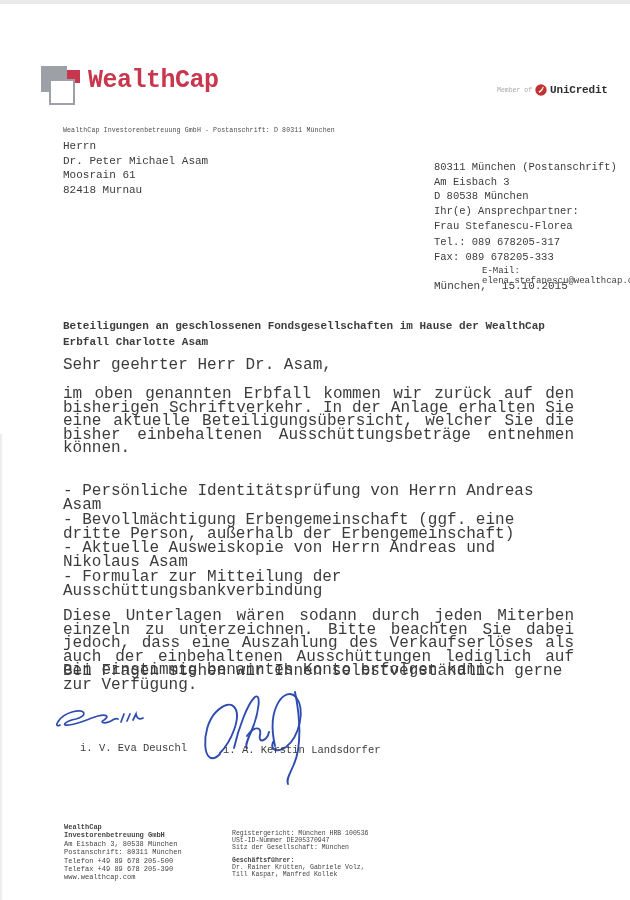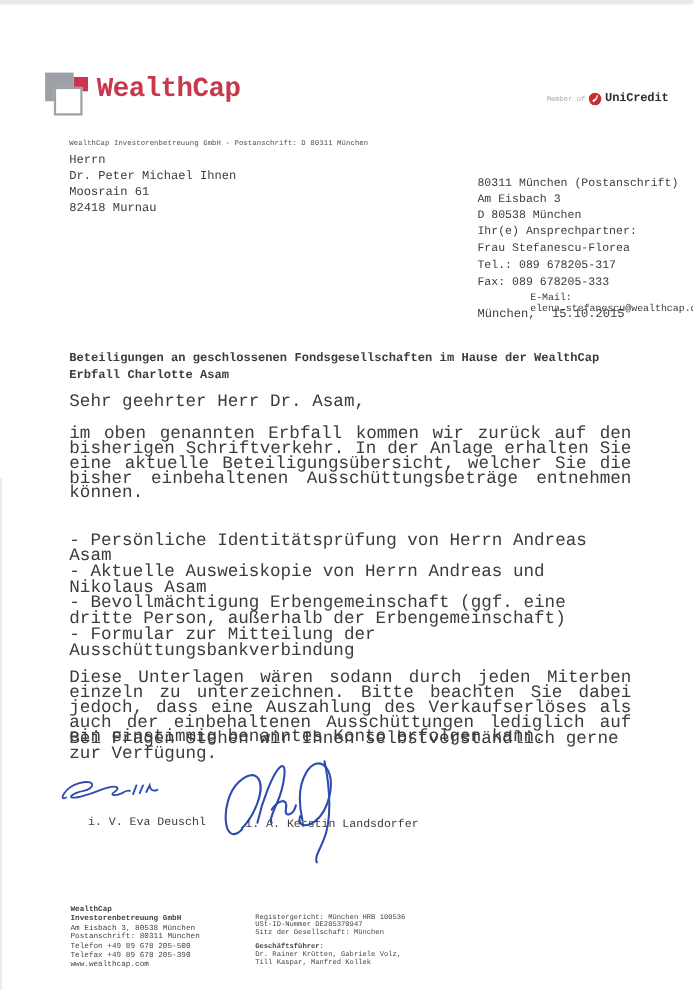--- a/index.html
+++ b/index.html
@@ -92,21 +92,21 @@
     <svg class="uc-ball" viewBox="0 0 20 20">
       <circle cx="10" cy="10" r="9.5" fill="#c23230"></circle>
       <path d="M6,12 C9,11 12,8 13,4 L14.5,5 C13.5,10 10.5,13.5 7,15 Z" fill="#ffffff"></path>
     </svg>
     <span class="uc-text">UniCredit</span>
   </div>
 
   <div class="abs sender-line">WealthCap Investorenbetreuung GmbH - Postanschrift: D 80311 München</div>
   <div class="abs recipient">
     <div>Herrn</div>
-    <div>Dr. Peter Michael Ihnen</div>
+    <div>Dr. Peter Michael Asam</div>
     <div>Moosrain 61</div>
     <div>82418 Murnau</div>
   </div>
 
   <div class="abs info info-address">
     <div>80311 München (Postanschrift)</div>
     <div>Am Eisbach 3</div>
     <div>D 80538 München</div>
   </div>
   <div class="abs info info-contact-label">Ihr(e) Ansprechpartner:</div>
@@ -120,22 +120,22 @@
 
   <div class="abs subject">
     <div>Beteiligungen an geschlossenen Fondsgesellschaften im Hause der WealthCap</div>
     <div>Erbfall Charlotte Asam</div>
   </div>
 
   <div class="abs bodytxt salutation">Sehr geehrter Herr Dr. Asam,</div>
   <div class="abs bodytxt just par1">im oben genannten Erbfall kommen wir zurück auf den bisherigen Schriftverkehr. In der Anlage erhalten Sie eine aktuelle Beteiligungsübersicht, welcher Sie die bisher einbehaltenen Ausschüttungsbeträge entnehmen können.</div>
   <div class="abs bodytxt doclist">
     <div>- Persönliche Identitätsprüfung von Herrn Andreas Asam</div>
+    <div>- Bevollmächtigung Erbengemeinschaft (ggf. eine dritte Person, außerhalb der Erbengemeinschaft)</div>
     <div>- Aktuelle Ausweiskopie von Herrn Andreas und Nikolaus Asam</div>
-    <div>- Bevollmächtigung Erbengemeinschaft (ggf. eine dritte Person, außerhalb der Erbengemeinschaft)</div>
     <div>- Formular zur Mitteilung der Ausschüttungsbankverbindung</div>
   </div>
   <div class="abs bodytxt just par4">Diese Unterlagen wären sodann durch jeden Miterben einzeln zu unterzeichnen. Bitte beachten Sie dabei jedoch, dass eine Auszahlung des Verkaufserlöses als auch der einbehaltenen Ausschüttungen lediglich auf ein einstimmig benanntes Konto erfolgen kann.</div>
   <div class="abs bodytxt par5">Bei Fragen stehen wir Ihnen selbstverständlich gerne zur Verfügung.</div>
 
   <svg class="abs sig sig-left" viewBox="0 0 100 40">
     <path d="M10,24 C3,28 8,15 22,11 C36,7 38,15 26,18 C16,20 10,25 19,24 C32,22 40,17 48,15 C56,13 60,15 54,19 C49,22 55,23 61,20 C64,18 66,17 68,18" fill="none" stroke="#2e4cb0" stroke-width="1.7" stroke-linecap="round"></path>
     <path d="M71,21 L74,13 M77,20 L80,13 M83,19 L86,13 C86.5,17 89,19 93,17" fill="none" stroke="#2e4cb0" stroke-width="1.7" stroke-linecap="round"></path>
   </svg>
   <svg class="abs sig sig-right" viewBox="0 0 140 103">

